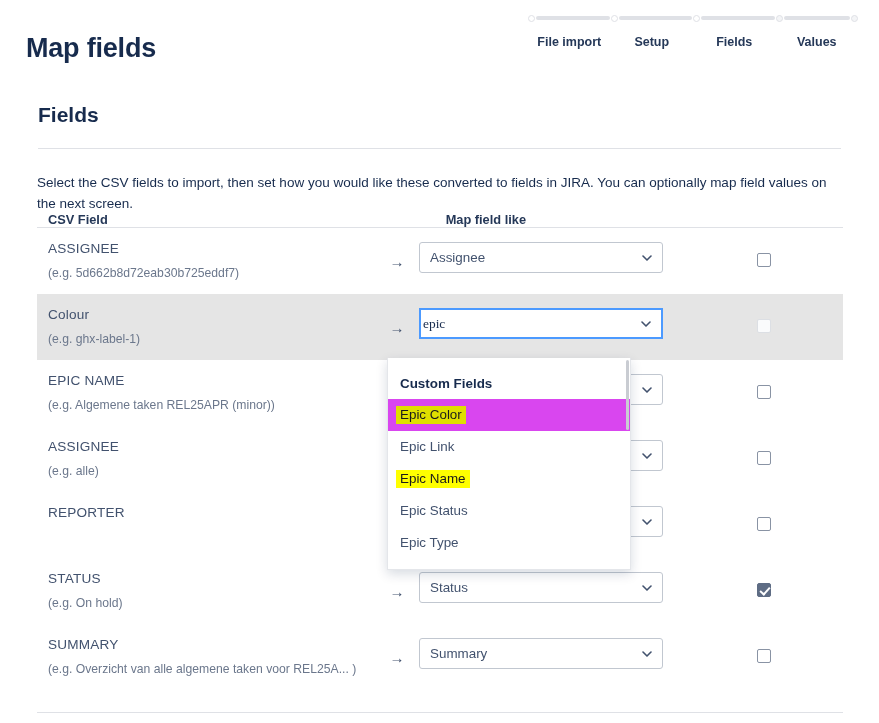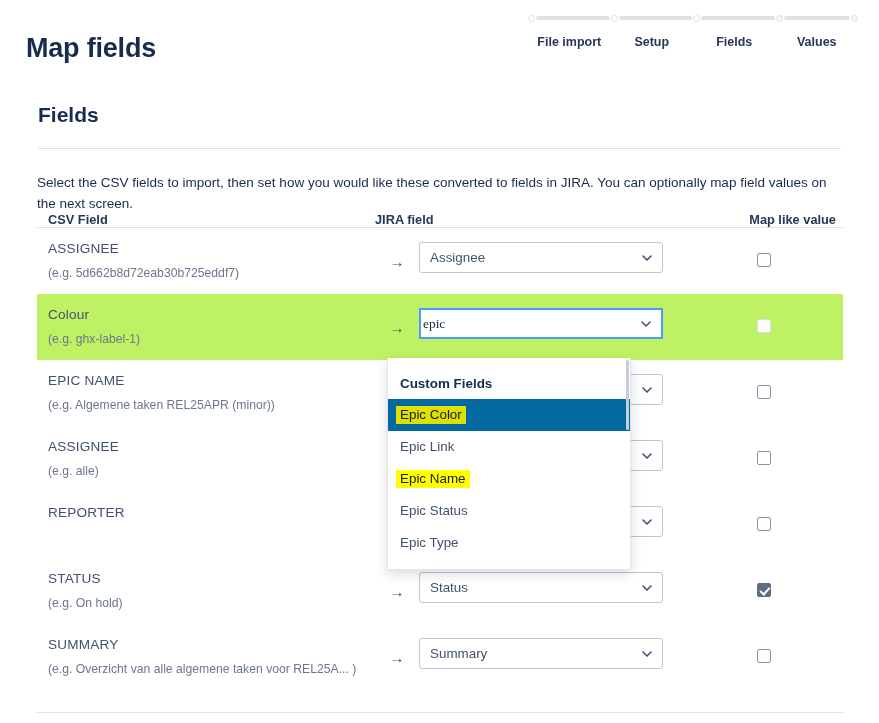--- a/index.html
+++ b/index.html
@@ -105,21 +105,21 @@
   .th.jira  { width: 310px; }
   .th.mapv  { width: 158px; text-align: right; padding-right: 7px; }
 
   .row {
     position: relative;
     display: flex;
     align-items: flex-start;
     height: 66px;
     padding-top: 12px;
   }
-  .row.active { background: #bef264; }
+  .row.active { background: #e5e5e5; }
 
   .cell-csv {
     width: 338px;
     padding-left: 11px;
   }
   .csv-name {
     font-size: 13.6px;
     color: #42526e;
     letter-spacing: 0.2px;
     line-height: 18px;
@@ -230,21 +230,21 @@
     color: #172b4d;
     padding: 6px 12px 8px 12px;
   }
   .dd-item {
     font-size: 13.4px;
     color: #42526e;
     padding: 8px 12px;
     line-height: 18px;
     display: flex;
   }
-  .dd-item.hover { background: #0369a1; }
+  .dd-item.hover { background: #d946ef; }
   .dd-item .mark {
     padding: 0 4px;
     margin: -1px -4px;
   }
   .dd-item.hl-strong .mark { background: #dfdf00; color:#1b1b1b; }
   .dd-item.hl-bright .mark { background: #ffff00; color:#1b1b1b; }
   .dd-scroll {
     position: absolute;
     right: 1px; top: 2px;
     width: 3px; height: 70px;
@@ -291,22 +291,21 @@
       </div>
     </div>
 
   <div class="section-title">Fields</div>
   <div class="section-rule"></div>
   <div class="intro">Select the CSV fields to import, then set how you would like these converted to fields in JIRA. You can optionally map field values on the next screen.</div>
 
   <div class="table">
     <div class="thead">
       <div class="th csv">CSV Field</div>
-      <div class="th jira">JIRA field</div>
-      <div class="th mapv">Map like value</div>
+      <div class="th mapv">Map field like</div>
     </div>
     <div id="tbody">
         <div class="row">
           <div class="cell-csv">
             <div class="csv-name">ASSIGNEE</div>
             <div class="csv-eg">(e.g. 5d662b8d72eab30b725eddf7)</div>
           </div>
           <div class="cell-arrow">→</div>
           <div class="cell-jira">
             <div class="selectbox">

